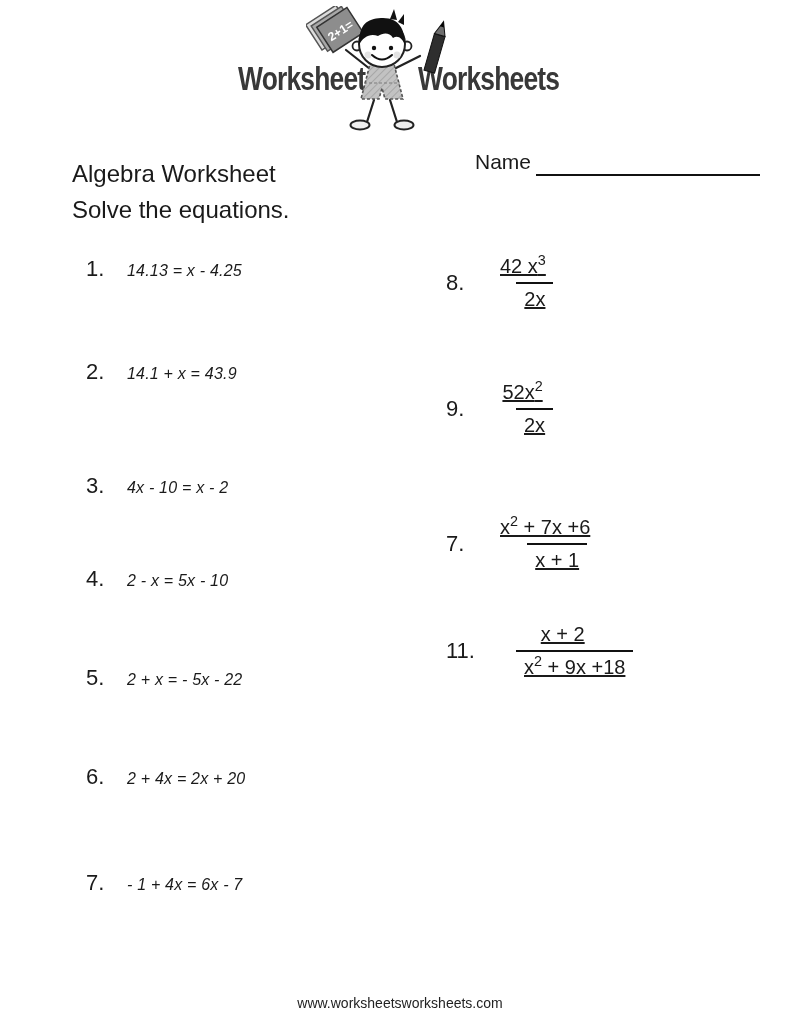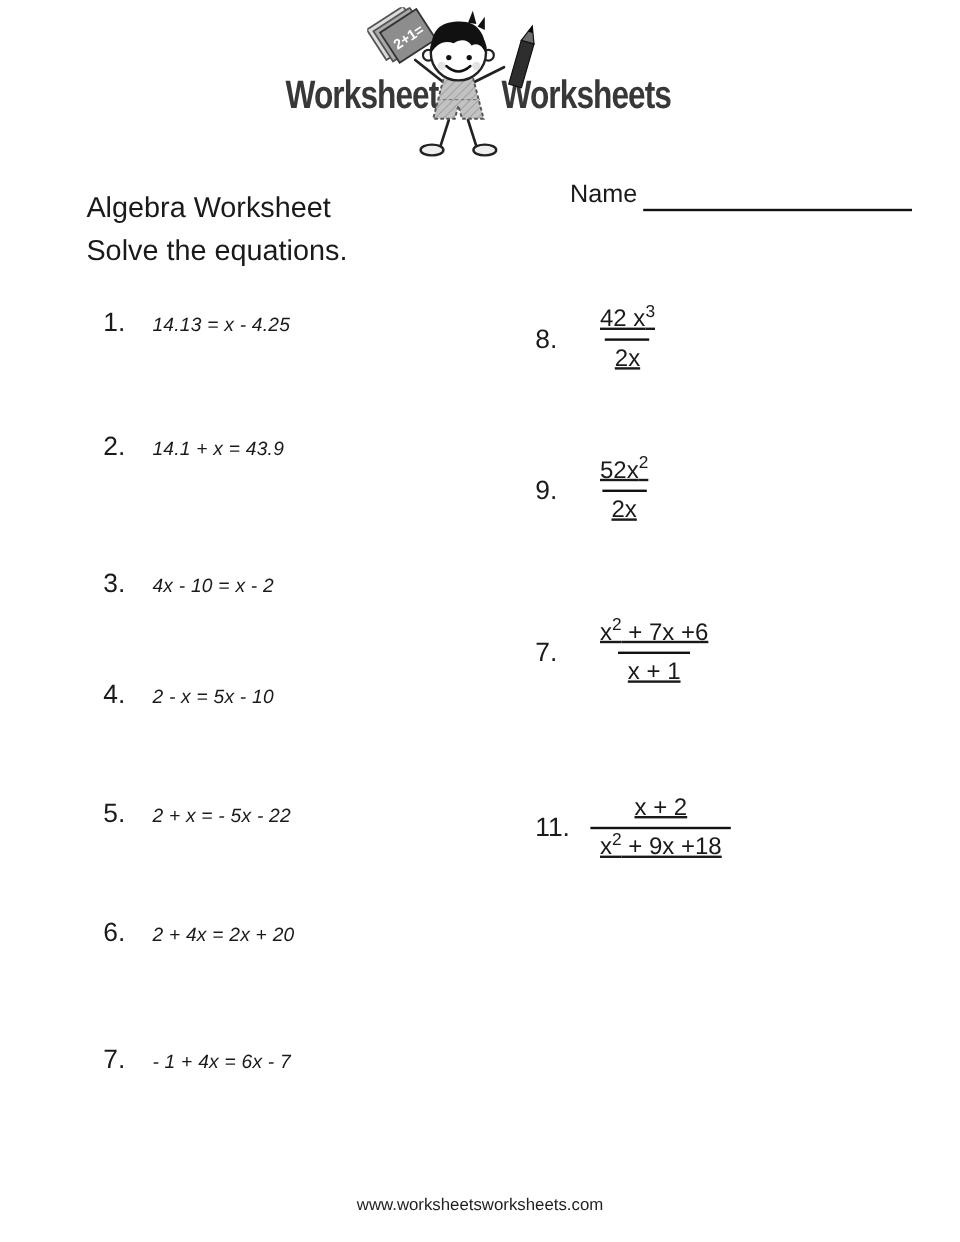--- a/index.html
+++ b/index.html
@@ -22,21 +22,21 @@
   .name-label{position:absolute;left:475px;top:150px;font-size:21px;}
   .name-line{position:absolute;left:536px;top:174px;width:224px;height:0;border-bottom:2px solid #111;}
   
   .prob-l{position:absolute;left:86px;display:flex;align-items:baseline;gap:17px;}
   .prob-l .pnum{font-size:22px;min-width:24px;}
   .prob-l .peq{font-size:16px;letter-spacing:0.2px;font-style:italic;}
   .prob-r{position:absolute;left:446px;display:flex;align-items:center;gap:10px;}
   .prob-r .pnum{font-size:22px;min-width:36px;}
   .frac{display:inline-flex;flex-direction:column;align-items:center;font-size:20px;text-decoration:underline;}
   .frac .num{padding:0 8px 4px;white-space:nowrap;}
-  .frac .den{border-top:2px solid #111;padding:4px 8px 0;white-space:nowrap;}
+  .frac .den{border-top:2px solid #111;padding:4px 8px 0;white-space:nowrap;margin-left:24px;}
   sup{font-size:0.72em;line-height:0;}
   
   .footer{position:absolute;left:0;top:995px;width:100%;text-align:center;font-size:14px;color:#222;}
 </style>
 </head>
 <body>
 
 <div class="page">
 
   <div class="logo-word left">Worksheets</div>
@@ -140,21 +140,21 @@
       <span class="den math">2x</span>
     </div>
   </div>
   <div class="prob-r" style="top:516px">
     <span class="pnum">7.</span>
     <div class="frac">
       <span class="num math">x<sup>2</sup> + 7x +6</span>
       <span class="den math">x + 1</span>
     </div>
   </div>
-  <div class="prob-r" style="top:662px">
+  <div class="prob-r" style="top:623px">
     <span class="pnum">11.</span>
     <div class="frac">
       <span class="num math">x + 2</span>
       <span class="den math">x<sup>2</sup> + 9x +18</span>
     </div>
   </div>
 
   <div class="footer">www.worksheetsworksheets.com</div>
 
 </div>

